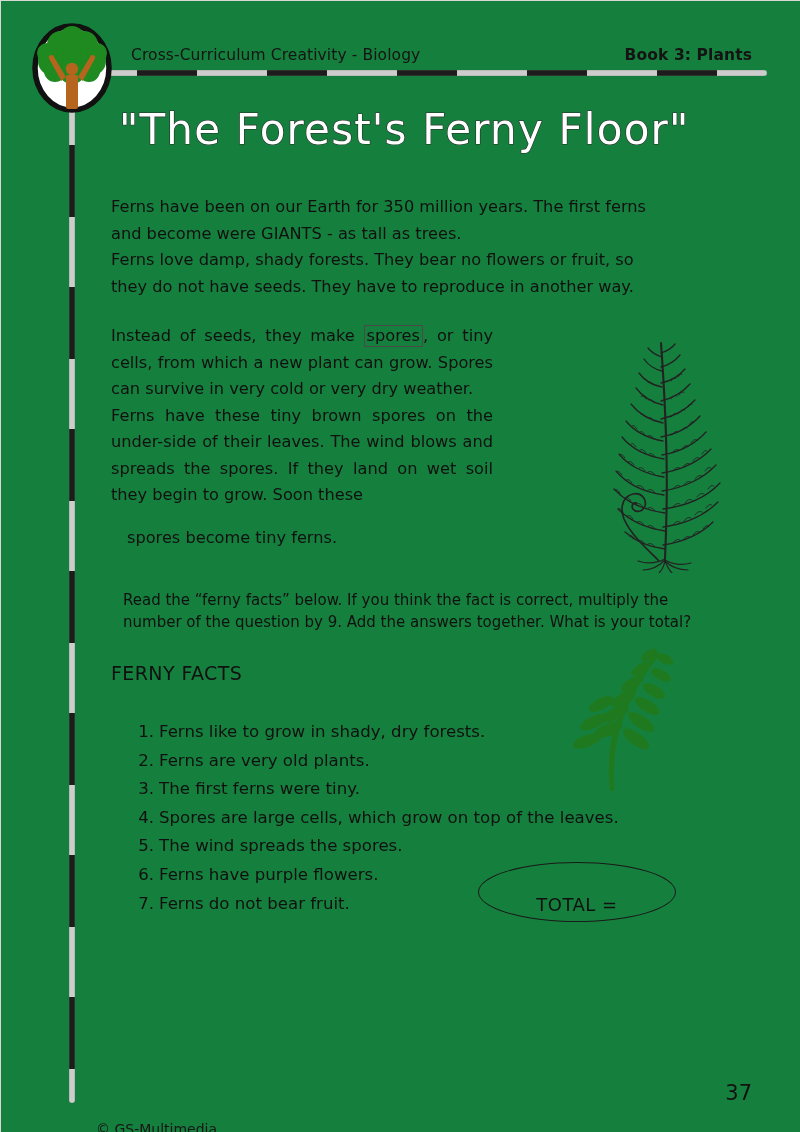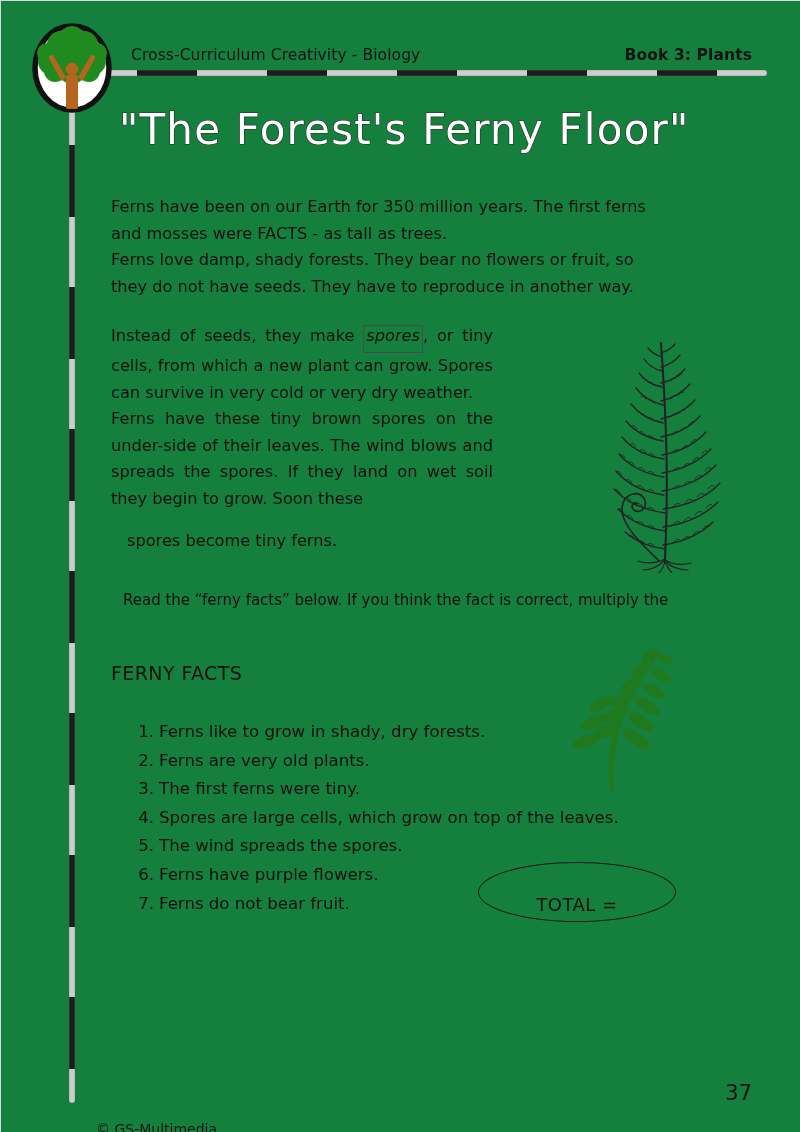--- a/index.html
+++ b/index.html
@@ -124,24 +124,23 @@
   #para-spores {
     left: 110px;
     top: 322px;
     width: 382px;
     text-align: justify;
   }
   #para-spores .nojustify { text-align: left; }
 
   .boxed-word {
     border: 1.3px solid #4a4a4a;
-    padding: 0px 2px 7px 2px;
+    padding: 0px 2px 1px 2px;
     display: inline-block;
     line-height: 19px;
-    font-style: italic;
   }
 
   #para-read {
     left: 122px;
     top: 588px;
     width: 618px;
     font-size: 15px;
     line-height: 22px;
     text-align: justify;
   }
@@ -278,21 +277,21 @@
   <div id="hdr-left" class="hdr-text">Cross-Curriculum Creativity - Biology</div>
   <div id="hdr-right" class="hdr-text">Book 3: Plants</div>
 
   <div id="header-rule"></div>
   <div id="margin-rule"></div>
 
   <div id="title">"The Forest's Ferny Floor"</div>
 
   <div id="para-intro" class="body-text">
     <div>Ferns have been on our Earth for 350 million years. The first ferns</div>
-    <div>and mosses were FACTS - as tall as trees.</div>
+    <div>and become were GIANTS - as tall as trees.</div>
     <div>Ferns love damp, shady forests.  They bear no flowers or fruit, so</div>
     <div>they do not have seeds. They have to reproduce in another way.</div>
   </div>
 
   <div id="para-spores" class="body-text">
     <p style="margin:0;"><span>Instead of seeds, they make </span><span class="boxed-word">spores</span><span>, or tiny cells, from which a new plant can grow. Spores can survive in very cold or very dry weather.</span></p>
     <p style="margin:0;"><span>Ferns have these tiny brown spores on the under-side of their leaves. The wind blows and spreads the spores. If they land on wet soil they begin to grow. Soon these</span></p>
     <p style="margin:16px;" class="nojustify"><span>spores become tiny ferns.</span></p>
   </div>
 
@@ -411,20 +410,21 @@
           <path d="M78 248 C84 254 92 257 101 257"></path>
           <path d="M78 248 C77 253 75 257 72 260"></path>
           <path d="M78 248 C80 253 82 257 85 260"></path>
         </g>
       </g>
     </svg>
   </div>
 
   <div id="para-read" class="body-text">
     <div>Read the “ferny facts” below. If you think the fact is correct, multiply the</div>
+    <div class="lastline">number of the question by 9.  Add the answers together.  What is your total?</div>
   </div>
 
   <div id="ferny-facts-heading">FERNY FACTS</div>
 
   <div id="fern-sprig">
     <svg viewBox="0 0 124 148" width="124" height="148" xmlns="http://www.w3.org/2000/svg">
       <g fill="#1f7a1f">
         <path d="M57 148 C54 122 56 96 66 72 C76 48 90 26 104 8 L107 11 C93 29 80 50 71 73 C62 97 60 122 61 148 Z"></path>
         <g>
           <ellipse cx="96" cy="12" rx="9" ry="4.6" transform="rotate(-36 96 12)"></ellipse>

